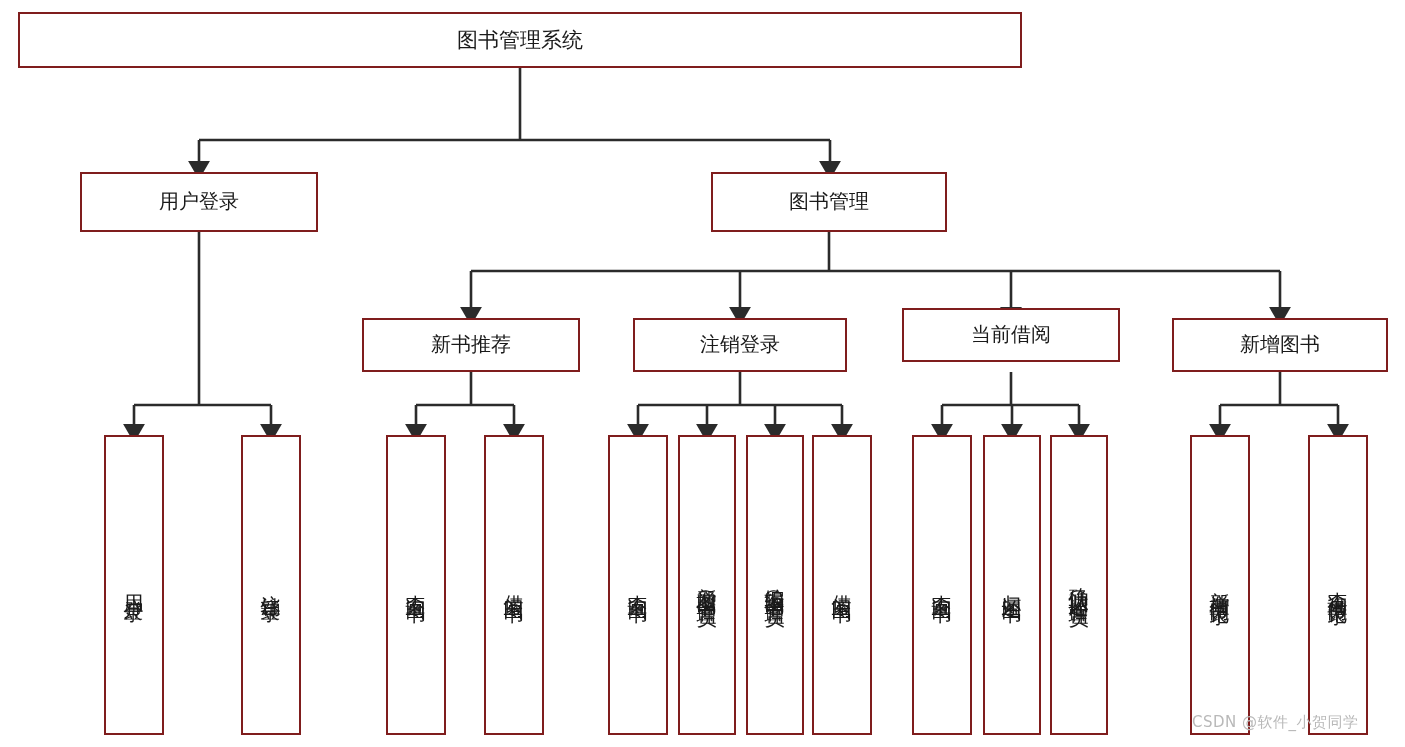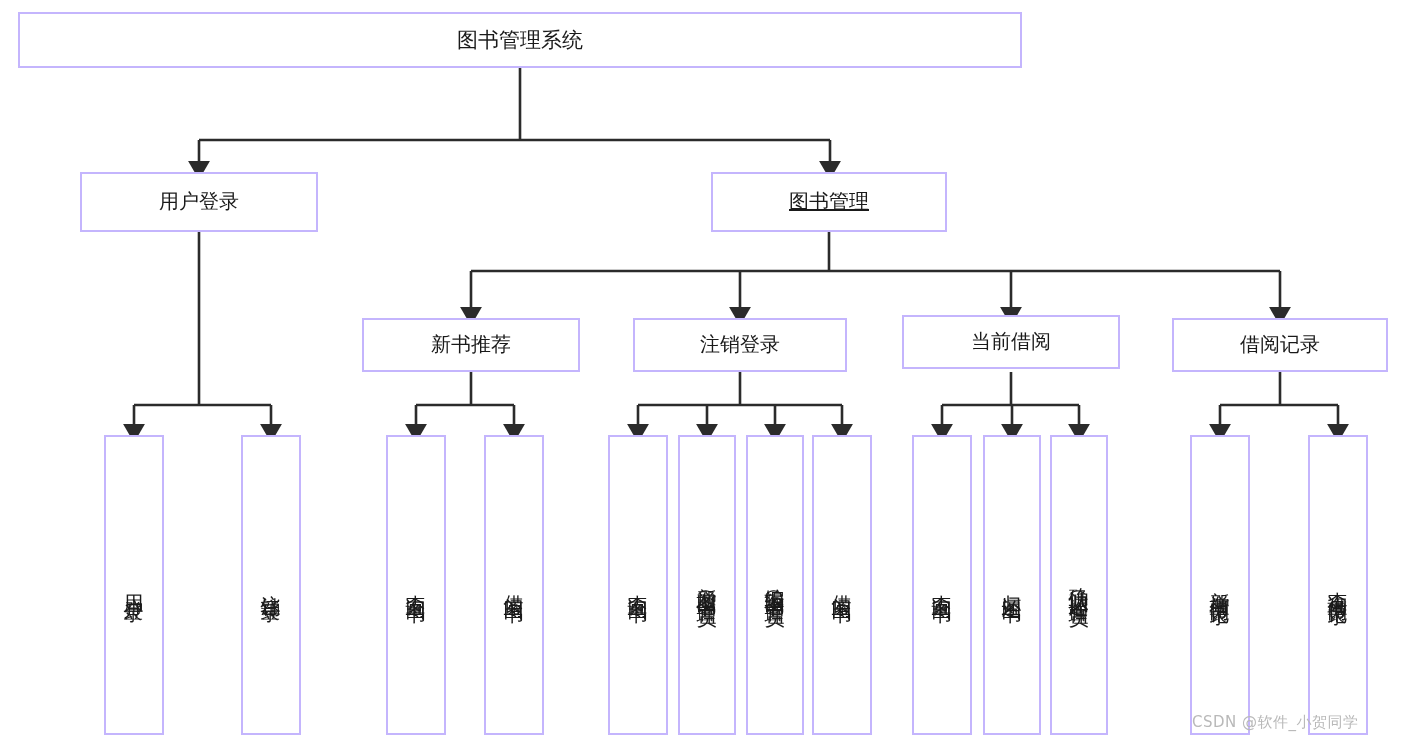--- a/index.html
+++ b/index.html
@@ -22,21 +22,21 @@
     left: 0;
     top: 0;
     width: 1405px;
     height: 747px;
     pointer-events: none;
   }
   .node {
     position: absolute;
     box-sizing: border-box;
     background: #ffffff;
-    border: 2px solid #c4b5fd;
+    border: 2px solid #7f1d1d;
     display: flex;
     align-items: center;
     justify-content: center;
     color: #1a1a1a;
   }
   .node .lbl {
     display: block;
     text-align: center;
     line-height: 1.18;
     white-space: nowrap;
@@ -114,35 +114,35 @@
     </g>
   </svg>
 
   <div class="node node-root" style="left:18px; top:12px; width:1004px; height:56px;">
     <span class="lbl">图书管理系统</span>
   </div>
 
   <div class="node node-l1" style="left:80px; top:172px; width:238px; height:60px;">
     <span class="lbl">用户登录</span>
   </div>
-  <div class="node node-l1" style="left:711px; top:172px; width:236px; height:60px;text-decoration:underline;">
+  <div class="node node-l1" style="left:711px; top:172px; width:236px; height:60px;">
     <span class="lbl">图书管理</span>
   </div>
 
   <div class="node node-l2" style="left:362px; top:318px; width:218px; height:54px;">
     <span class="lbl">新书推荐</span>
   </div>
   <div class="node node-l2" style="left:633px; top:318px; width:214px; height:54px;">
     <span class="lbl">注销登录</span>
   </div>
-  <div class="node node-l2" style="left:902px; top:315px; width:218px; height:54px;font-family:Liberation Serif, serif;">
+  <div class="node node-l2" style="left:902px; top:308px; width:218px; height:54px;font-family:Liberation Serif, serif;">
     <span class="lbl">当前借阅</span>
   </div>
   <div class="node node-l2" style="left:1172px; top:318px; width:216px; height:54px;">
-    <span class="lbl">借阅记录</span>
+    <span class="lbl">新增图书</span>
   </div>
 
   <div class="node node-leaf" style="left:104px; top:435px; width:60px; height:300px;">
     <span class="lbl">用户登录</span>
   </div>
   <div class="node node-leaf" style="left:241px; top:435px; width:60px; height:300px;">
     <span class="lbl">注销登录</span>
   </div>
 
   <div class="node node-leaf" style="left:386px; top:435px; width:60px; height:300px;">

